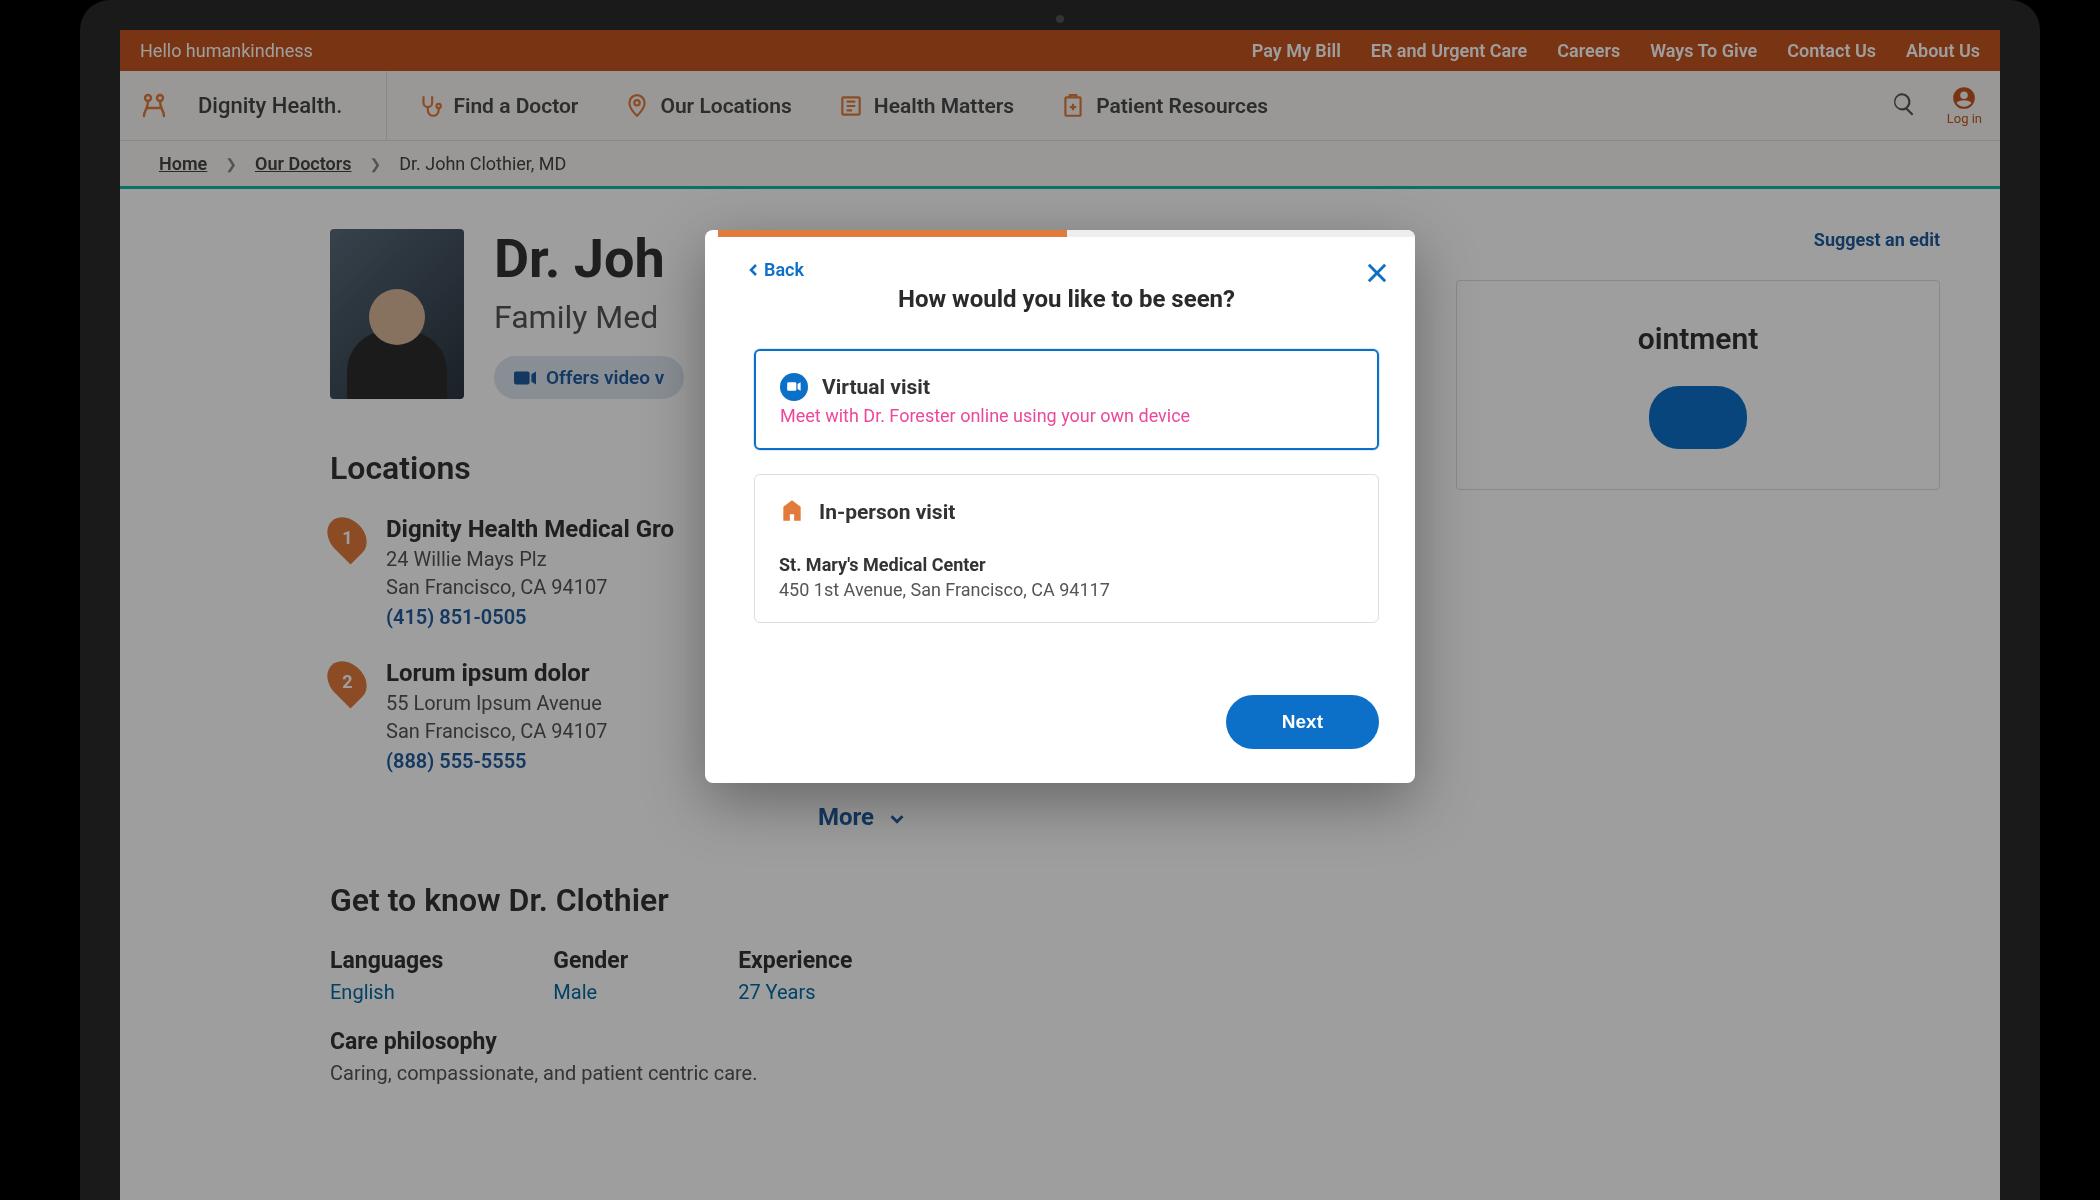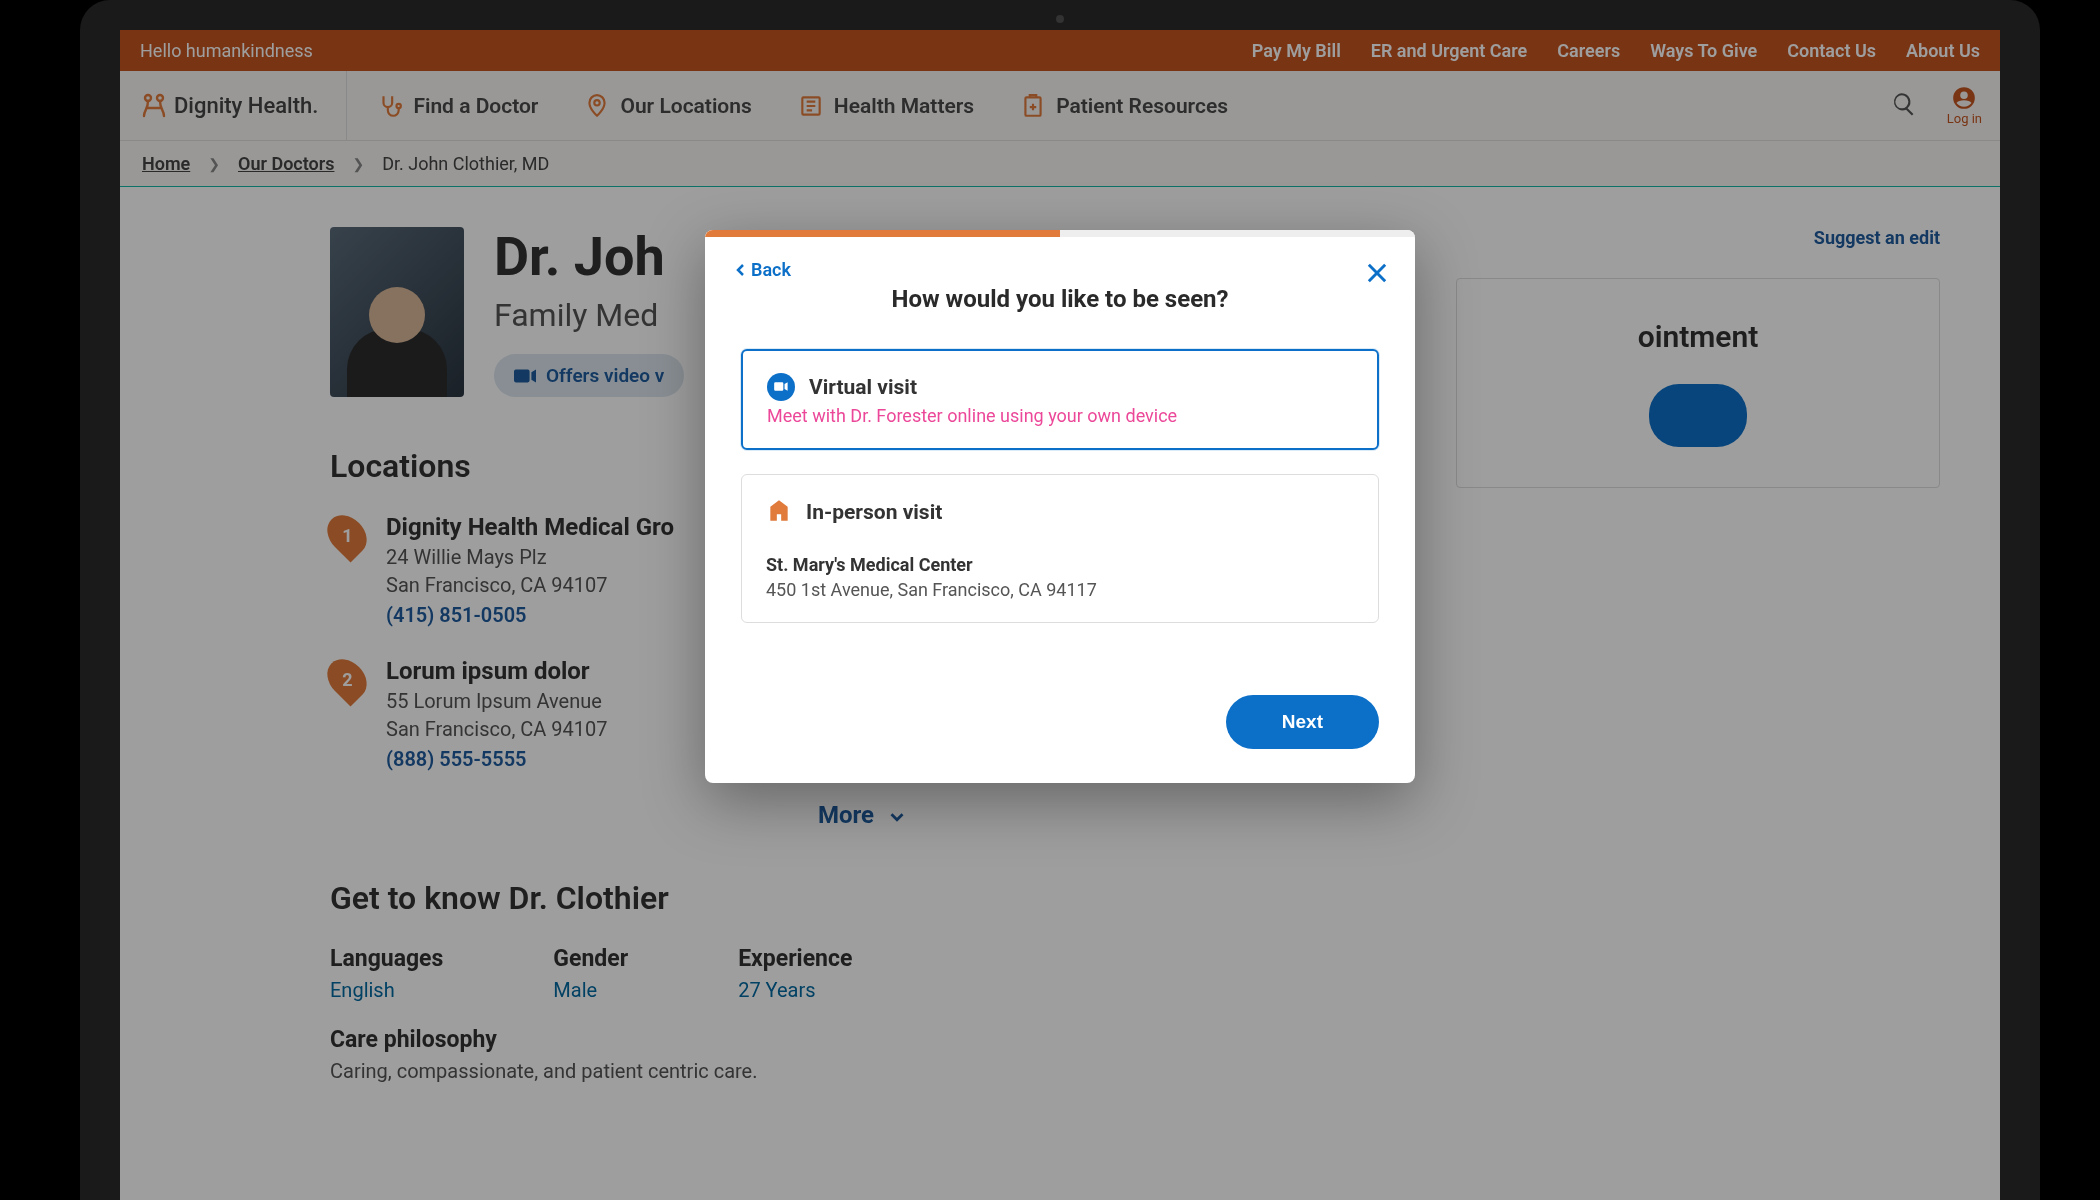--- a/index.html
+++ b/index.html
@@ -63,42 +63,42 @@
     background: #f7f6f4;
     border-bottom: 1px solid #ddd;
     display: flex;
     align-items: center;
     padding: 0 18px;
     height: 70px;
   }
   .brand {
     display: flex;
     align-items: center;
-    gap: 4px;
-    padding-right: 28px;
+    gap: 28px;
+    padding-right: 44px;
     border-right: 1px solid #ddd;
     height: 100%;
   }
   .brand-logo {
     width: 32px; height: 32px;
   }
   .brand-text { font-size: 22px; font-weight: 500; color: #444; }
   .nav-items { display: flex; gap: 46px; margin-left: 30px; flex: 1; align-items: center; }
   .nav-item { display: flex; align-items: center; gap: 10px; color: #4a4a4a; font-size: 21px; font-weight: 600; cursor: pointer; }
   .nav-item svg { width: 26px; height: 26px; }
   .nav-right { display: flex; align-items: center; gap: 30px; justify-content: flex-end; }
   .search-icon svg { width: 26px; height: 26px; fill: #555; }
   .login { display: flex; flex-direction: column; align-items: center; color: #c45521; font-size: 13px; }
   .login svg { width: 26px; height: 26px; fill: #c45521; }
 
   
   .breadcrumb {
     background: #f7f6f4;
-    border-bottom: 1px solid #14b8a6;
-    padding: 12px 22px;
+    border-bottom: 3px solid #14b8a6;
+    padding: 12px 39px;
     display: flex;
     align-items: center;
     gap: 18px;
     font-size: 18px;
     color: #444;
   }
   .breadcrumb .crumb-link { text-decoration: underline; font-weight: 600; cursor: pointer; }
   .breadcrumb .chev { color: #888; font-size: 14px; }
 
   
@@ -201,20 +201,21 @@
     position: absolute;
     left: 50%;
     top: 200px;
     transform: translateX(-50%);
     width: 710px;
     background: #fff;
     border-radius: 8px;
     box-shadow: 0 18px 60px rgba(0,0,0,0.35);
     z-index: 100;
     overflow: hidden;
+    padding-left: 13px;
   }
   .modal-progress {
     height: 7px;
     background: #eee;
     position: relative;
   }
   .modal-progress::before {
     content: "";
     position: absolute;
     left: 0; top: 0;

